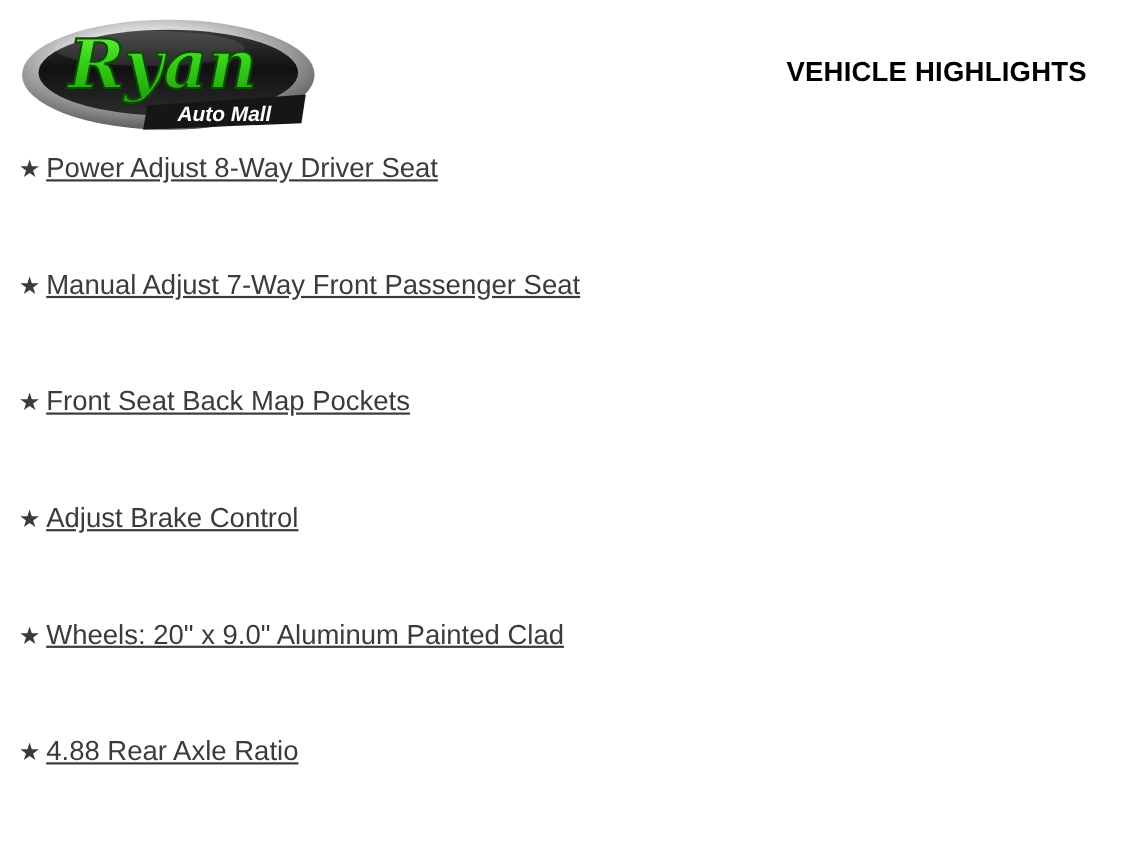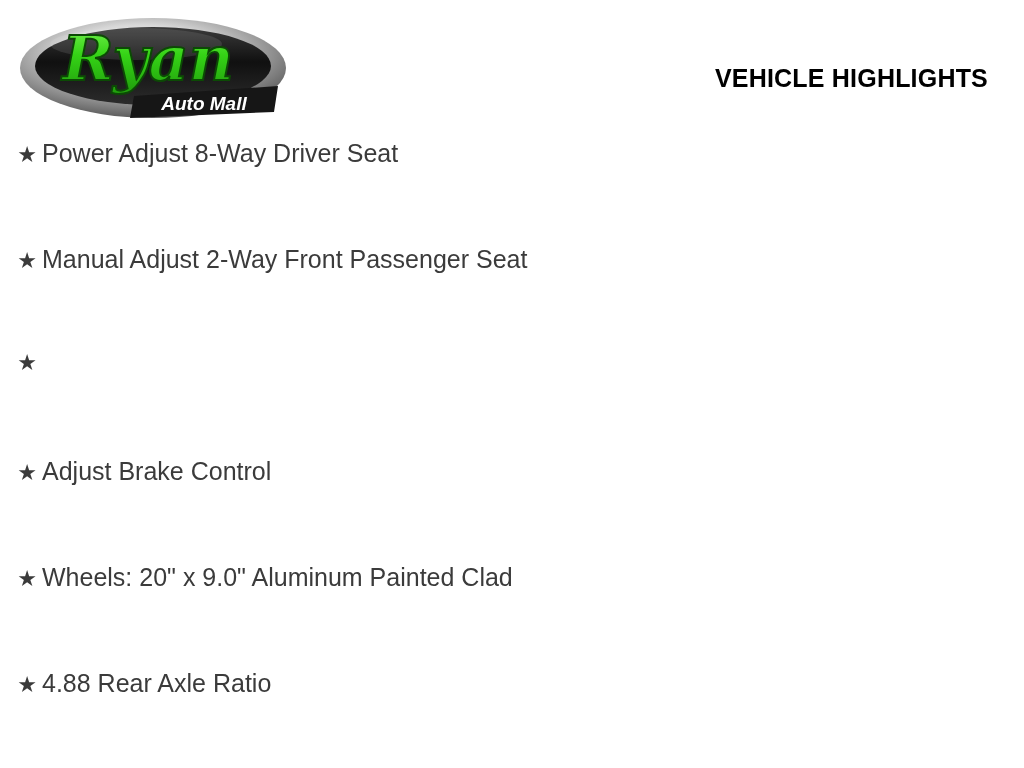--- a/index.html
+++ b/index.html
@@ -34,21 +34,21 @@
     text-align: center;
   }
 
   .logo svg {
     display: block;
   }
 
   .header-title {
     position: absolute;
     right: 36px;
-    top: 64px;
+    top: 52px;
     font-size: 25px;
     font-weight: bold;
     color: #000000;
     letter-spacing: 0.2px;
     white-space: nowrap;
   }
 
   
   .highlights {
     position: absolute;
@@ -71,20 +71,21 @@
     line-height: 1;
     color: #3b3b3b;
     text-align: center;
   }
 
   .highlight-text {
     font-size: 25px;
     color: #3b3b3b;
     line-height: 1.1;
     white-space: nowrap;
+    text-decoration: underline;
   }
 </style>
 </head>
 <body>
 
 <div class="page">
 
   <div class="header">
 
     <div class="logo">
@@ -126,25 +127,26 @@
 
   <div class="highlights">
 
     <div class="highlight-row">
       <span class="bullet-star">★</span>
       <span class="highlight-text">Power Adjust 8-Way Driver Seat</span>
     </div>
 
     <div class="highlight-row">
       <span class="bullet-star">★</span>
-      <span class="highlight-text">Manual Adjust 2-Way Front Passenger Seat</span>
+      <span class="highlight-text">Manual Adjust 7-Way Front Passenger Seat</span>
     </div>
 
     <div class="highlight-row">
       <span class="bullet-star">★</span>
+      <span class="highlight-text">Front Seat Back Map Pockets</span>
     </div>
 
     <div class="highlight-row">
       <span class="bullet-star">★</span>
       <span class="highlight-text">Adjust Brake Control</span>
     </div>
 
     <div class="highlight-row">
       <span class="bullet-star">★</span>
       <span class="highlight-text">Wheels: 20" x 9.0" Aluminum Painted Clad</span>

